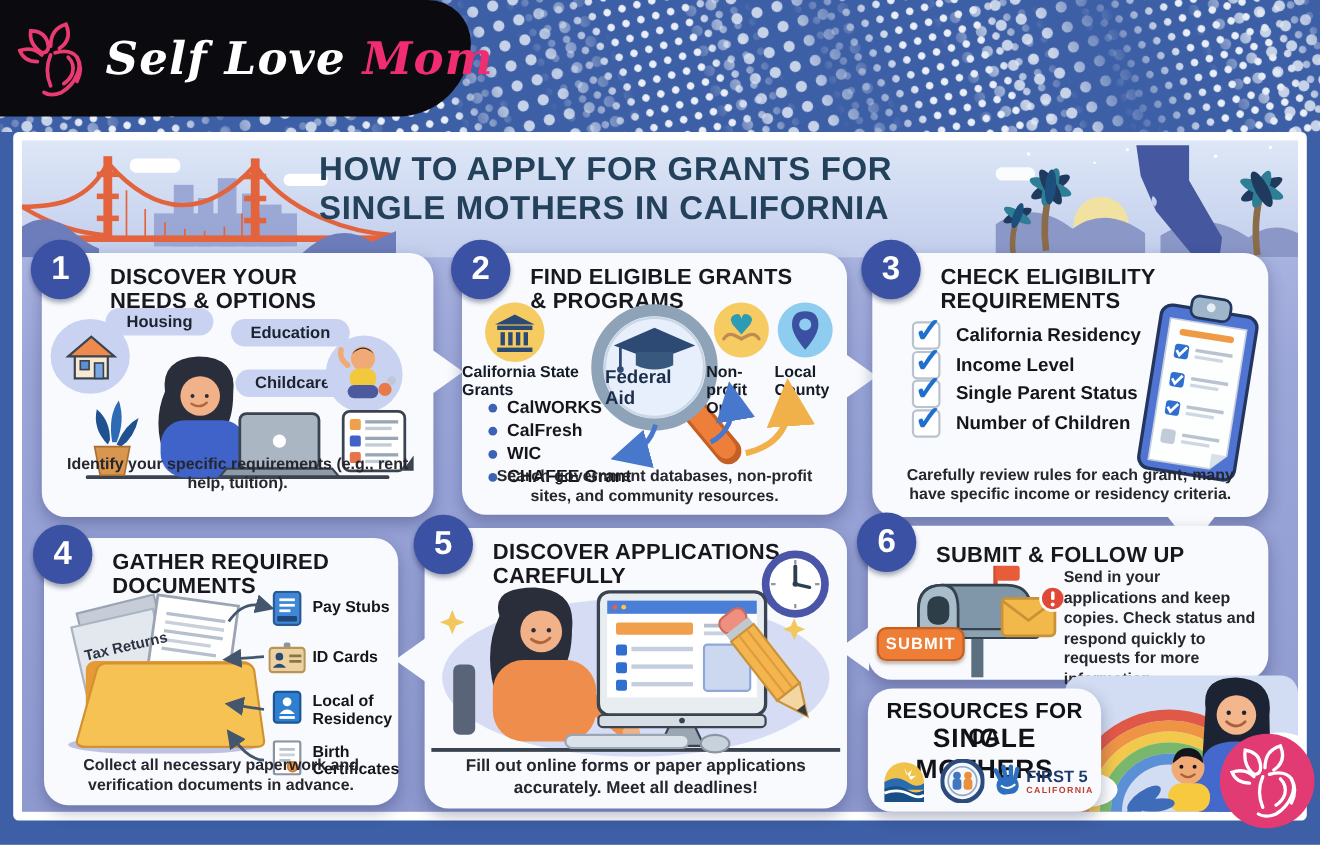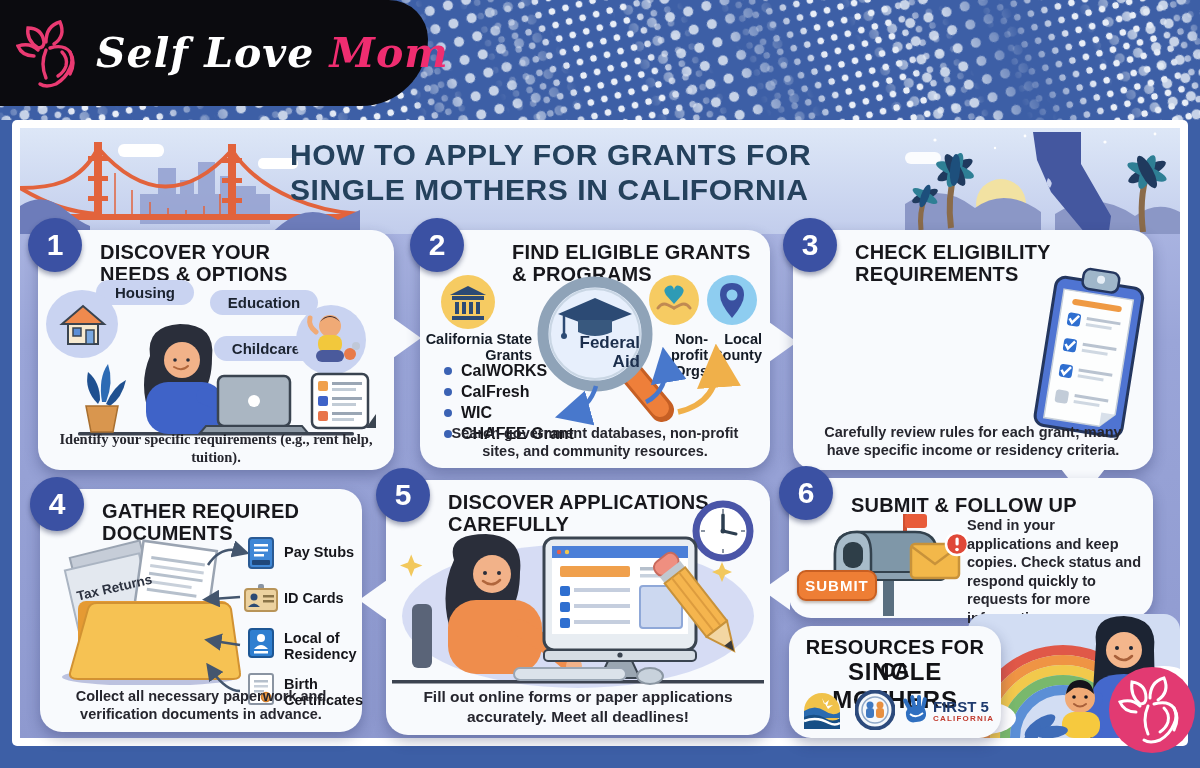--- a/index.html
+++ b/index.html
@@ -41,21 +41,21 @@
   .cap{position:absolute;font-weight:bold;color:#26262e;font-size:14.5px;line-height:1.28;text-align:center;}
   .tailR{position:absolute;width:0;height:0;border-top:20px solid transparent;
         border-bottom:20px solid transparent;border-left:28px solid #f8fafd;}
   .tailL{position:absolute;width:0;height:0;border-top:20px solid transparent;
         border-bottom:20px solid transparent;border-right:28px solid #f8fafd;}
   .tailD{position:absolute;width:0;height:0;border-left:22px solid transparent;
         border-right:22px solid transparent;border-top:28px solid #f8fafd;}
   .bubble{position:absolute;background:#c9d3f1;border-radius:16px;color:#1b2330;
         font-weight:bold;font-size:15px;text-align:center;padding:4px 8px;}
   .src-label{position:absolute;font-weight:bold;font-size:14.5px;color:#141b26;
-        text-align:right;line-height:1.1;}
+        text-align:left;line-height:1.1;}
   .prog-row{display:flex;align-items:center;gap:9px;height:21px;}
   .prog-dot{width:8px;height:8px;border-radius:50%;background:#3b62b4;}
   .prog-label{font-size:16px;font-weight:bold;color:#15151a;}
   .chk-row{display:flex;align-items:center;gap:14px;height:26.5px;}
   .chk-box{width:22px;height:22px;border:2.5px solid #b9c3cf;border-radius:5px;
         background:#fff;position:relative;flex:none;}
   .chk-box::after{content:"\2713";position:absolute;left:0px;top:-12px;font-size:31px;
         font-weight:bold;color:#1e70cc;}
   .chk-label{font-size:17px;font-weight:bold;color:#15151a;}
   .doc-label{position:absolute;font-size:14.5px;font-weight:bold;color:#15151a;line-height:1.08;}
@@ -248,27 +248,27 @@
         <rect x="264" y="76" width="10" height="10" rx="2" fill="#3f63c8"></rect>
         <rect x="278" y="77" width="30" height="3" fill="#9aa6b4"></rect>
           <rect x="278" y="83" width="24" height="3" fill="#c2ccd6"></rect>
         <rect x="264" y="91" width="10" height="10" rx="2" fill="#e8744a"></rect>
         <rect x="278" y="92" width="30" height="3" fill="#9aa6b4"></rect>
           <rect x="278" y="98" width="22" height="3" fill="#c2ccd6"></rect>
         <path d="M312,108 L322,94 L322,108 Z" fill="#3a4450"></path>
       </g>
     </svg>
   </div>
-  <div class="cap" style="left:5%;width:90%;bottom:3px;font-family:Liberation Serif, serif;">Identify your specific requirements (e.g., rent help, tuition).</div>
+  <div class="cap" style="left:5%;width:90%;bottom:20px;">Identify your specific requirements (e.g., rent help, tuition).</div>
 </div>
 
 <div class="card" style="left:420px;top:230px;width:350px;height:238px;">
   <div class="tailR" style="right:-27px;top:92px;"></div>
   <div class="badge" style="left:-10px;top:-12px;">2</div>
-  <div class="head" style="left:62px;top:11px;margin-left:30px;">
+  <div class="head" style="left:62px;top:11px;">
     <div>FIND ELIGIBLE GRANTS</div>
     <div>&amp; PROGRAMS</div>
   </div>
   <div class="abs" style="left:20px;top:44px;">
     <svg width="56" height="56" viewBox="0 0 56 56">
       <circle cx="28" cy="28" r="27" fill="#f6cb62"></circle>
       <path d="M28,12 L46,21 L10,21 Z" fill="#2c4a74"></path>
       <rect x="12" y="22" width="32" height="4" fill="#2c4a74"></rect>
       <rect x="15" y="28" width="4" height="12" fill="#2c4a74"></rect>
         <rect x="22" y="28" width="4" height="12" fill="#2c4a74"></rect>
@@ -343,20 +343,38 @@
   </svg>
   <div class="cap" style="left:4%;width:92%;bottom:7px;">Search government databases, non-profit sites, and community resources.</div>
 </div>
 
 <div class="card" style="left:793px;top:230px;width:360px;height:240px;">
   <div class="tailD" style="left:268px;bottom:-27px;"></div>
   <div class="badge" style="left:-10px;top:-12px;">3</div>
   <div class="head" style="left:62px;top:11px;">
     <div>CHECK ELIGIBILITY</div>
     <div>REQUIREMENTS</div>
+  </div>
+  <div class="abs" style="left:36px;top:62px;">
+    <div class="chk-row">
+        <span class="chk-box"></span>
+        <span class="chk-label">California Residency</span>
+      </div>
+    <div class="chk-row">
+        <span class="chk-box"></span>
+        <span class="chk-label">Income Level</span>
+      </div>
+    <div class="chk-row">
+        <span class="chk-box"></span>
+        <span class="chk-label">Single Parent Status</span>
+      </div>
+    <div class="chk-row">
+        <span class="chk-box"></span>
+        <span class="chk-label">Number of Children</span>
+      </div>
   </div>
   <div class="abs" style="left:244px;top:38px;transform:rotate(9deg);">
     <svg width="106" height="172" viewBox="0 0 106 172">
       <rect x="8" y="14" width="88" height="150" rx="10" fill="#4f74d2" stroke="#24365e" stroke-width="3"></rect>
       <rect x="34" y="2" width="36" height="20" rx="7" fill="#9fb6ca" stroke="#24365e" stroke-width="2.5"></rect>
       <circle cx="52" cy="11" r="4" fill="#e7eef6"></circle>
       <path d="M17,26 L87,26 L87,142 L73,156 L17,156 Z" fill="#fdfefe" stroke="#c7d0da" stroke-width="1.5"></path>
       <path d="M87,142 L73,142 L73,156 Z" fill="#d8e0ea"></path>
       <rect x="27" y="34" width="50" height="6" rx="3" fill="#ef9a44"></rect>
       <g>

